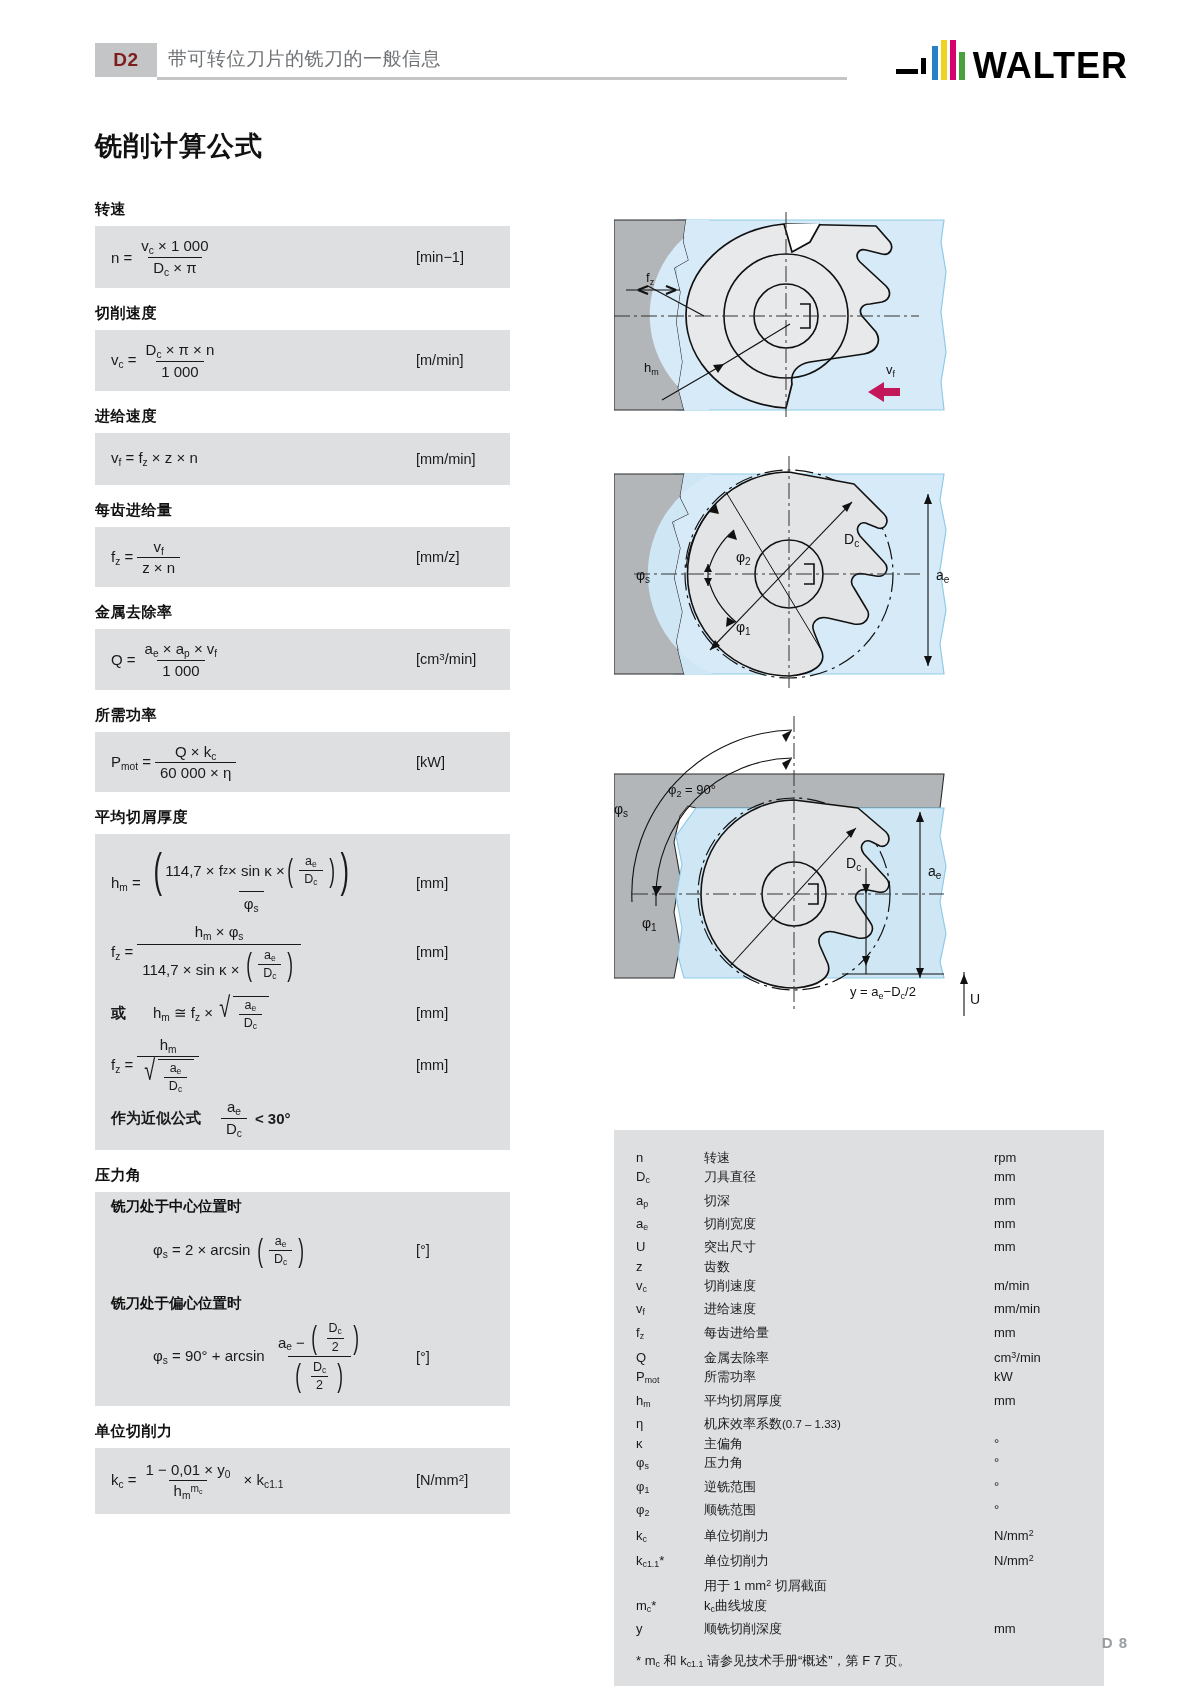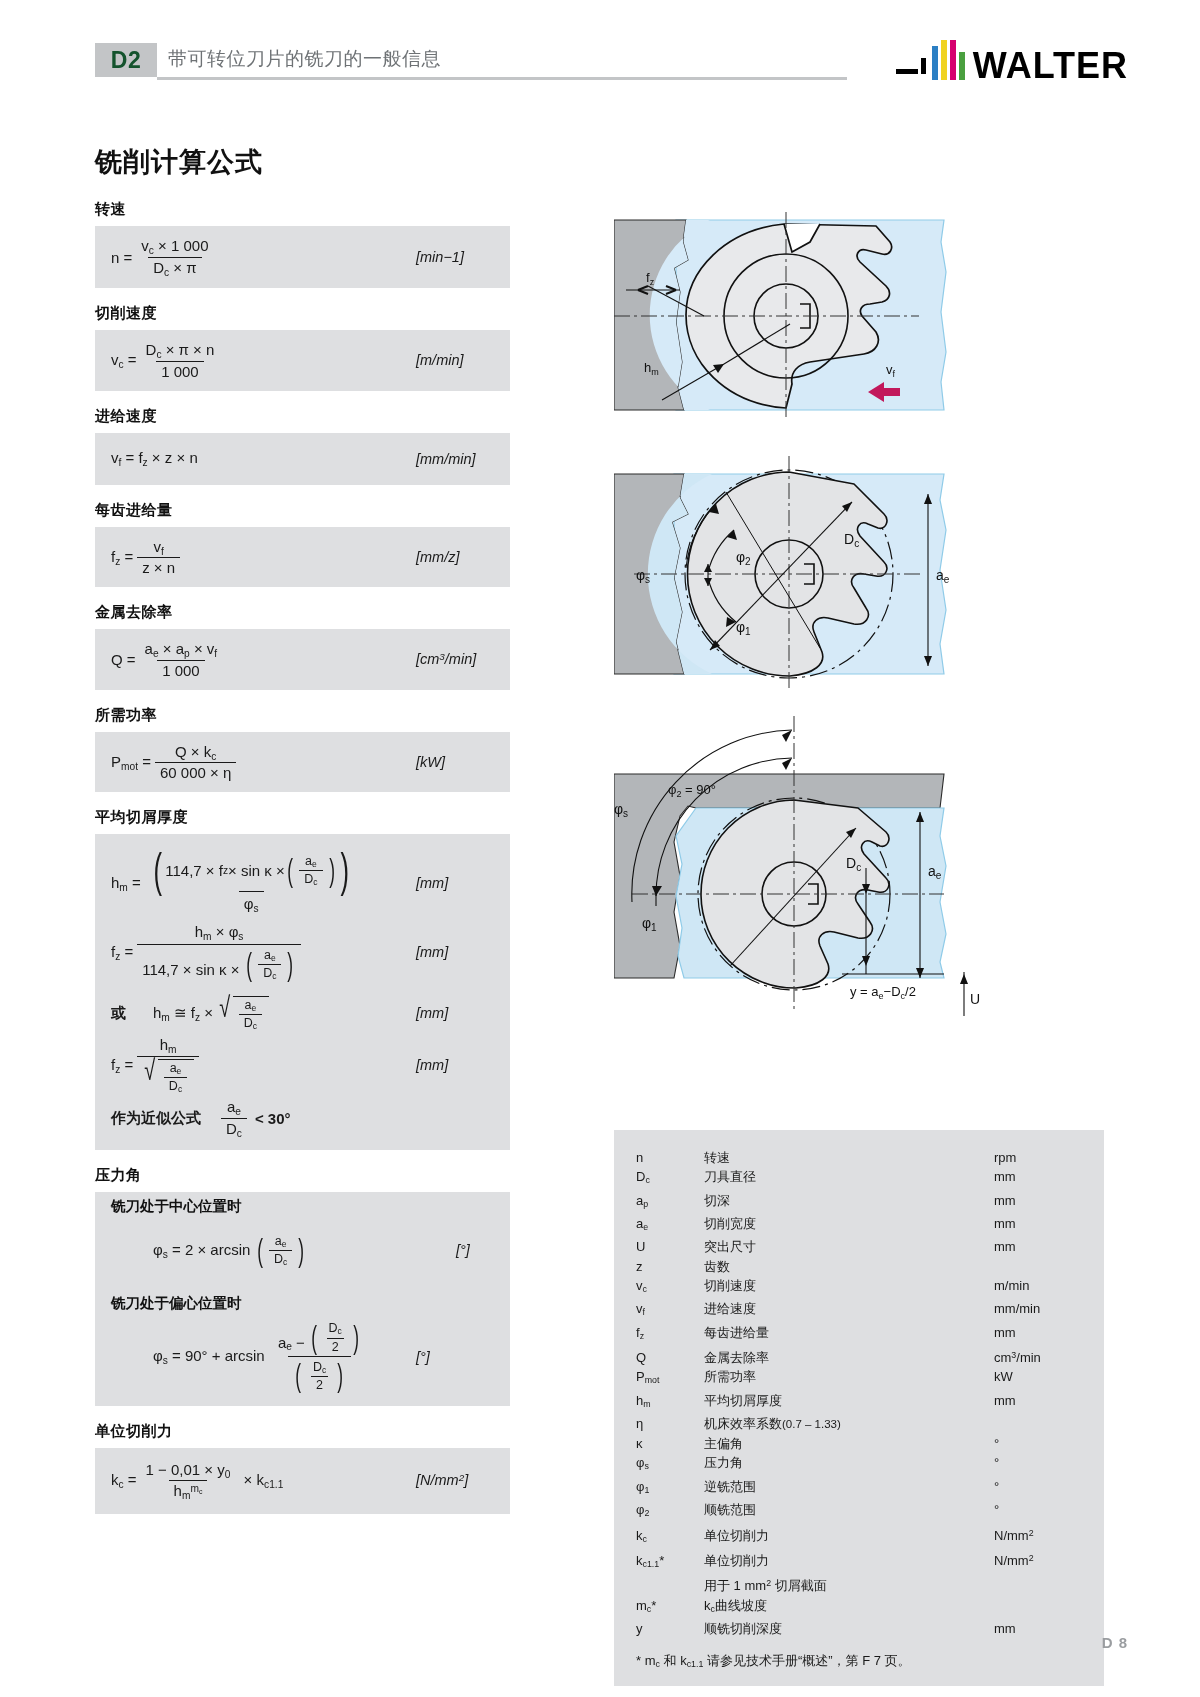--- a/index.html
+++ b/index.html
@@ -11,21 +11,21 @@
     color:#1a1a1a;
     position:relative;
     overflow:hidden;
   }
 
   
   .header { position:absolute; left:0; top:0; width:1200px; height:110px; }
   .hdr-tag {
     position:absolute; left:95px; top:43px;
     width:62px; height:34px; background:#c3c5c7;
-    color:#14532d; font-size:23px; font-weight:bold;
+    color:#7f1d1d; font-size:19px; font-weight:bold;
     display:flex; align-items:center; justify-content:center;
     letter-spacing:.5px;
   }
   .hdr-title {
     position:absolute; left:168px; top:46px;
     font-size:19px; color:#6e7275; letter-spacing:.5px;
   }
   .hdr-rule {
     position:absolute; left:157px; top:77px;
     width:690px; height:3px; background:#c3c5c7;
@@ -40,39 +40,39 @@
   .lb2 { height:40px; background:#f0d320; }
   .lb3 { height:40px; background:#d6006f; }
   .lb4 { height:28px; background:#4aa03f; }
   .logo-word {
     margin-left:5px; font-size:36px; font-weight:bold; letter-spacing:1px;
     color:#000; line-height:.86; font-family:"Liberation Sans", sans-serif;
   }
 
   
   .page-title {
-    position:absolute; left:95px; top:144px;
+    position:absolute; left:95px; top:128px;
     font-size:27px; font-weight:bold; color:#111; letter-spacing:1px;
   }
 
   
   .left-col { position:absolute; left:95px; top:200px; width:415px; }
   .sec-head {
     font-size:15px; font-weight:bold; color:#111;
     margin:0 0 7px 0; letter-spacing:.5px;
   }
   .sec-head.sp { margin-top:16px; }
   .fbox {
     background:#dedfe1; width:415px;
     padding:11px 16px; margin-bottom:4px;
     position:relative;
   }
   .frow { display:flex; align-items:center; min-height:30px; }
   .fmain { flex:0 0 305px; display:flex; align-items:center; }
-  .unit { font-size:14.5px; color:#1a1a1a; white-space:nowrap;font-style:italic; }
+  .unit { font-size:14.5px; color:#1a1a1a; white-space:nowrap; }
   .sub-head { font-size:14.5px; font-weight:bold; color:#111; margin:2px 0 8px 0; }
   .sub-head.tight { margin-top:18px; }
 
   
   .mv { font-size:15px; font-style:normal; }
   sub { font-size:.68em; vertical-align:-.25em; }
   sup { font-size:.68em; vertical-align:.45em; }
   .frac { display:inline-flex; flex-direction:column; align-items:center; vertical-align:middle; margin:0 4px; }
   .frac .num { padding:0 5px 1px 5px; }
   .frac .den { padding:1px 5px 0 5px; border-top:1.4px solid #1a1a1a; }
@@ -312,21 +312,21 @@
             <span class="den">D<sub>c</sub></span>
           </span>
         <span style="margin-left:4px;">&lt; 30°</span>
       </span>
     </div>
   </div>
 
   <div class="sec-head sp">压力角</div>
   <div class="fbox" style="padding-top:3px;padding-bottom:14px;">
     <div class="sub-head">铣刀处于中心位置时</div>
-    <div class="frow" style="min-height:52px;gap:40px;">
+    <div class="frow" style="min-height:52px;">
       <span class="fmain mv" style="padding-left:42px;">
         <span>φ<sub>s</sub>&nbsp;=&nbsp;2 × arcsin&nbsp;</span>
         <span class="paren">
             <span class="pl">(</span>
           <span class="frac small">
               <span class="num">a<sub>e</sub></span>
               <span class="den">D<sub>c</sub></span>
             </span>
         <span class="pr">)</span>
           </span>

